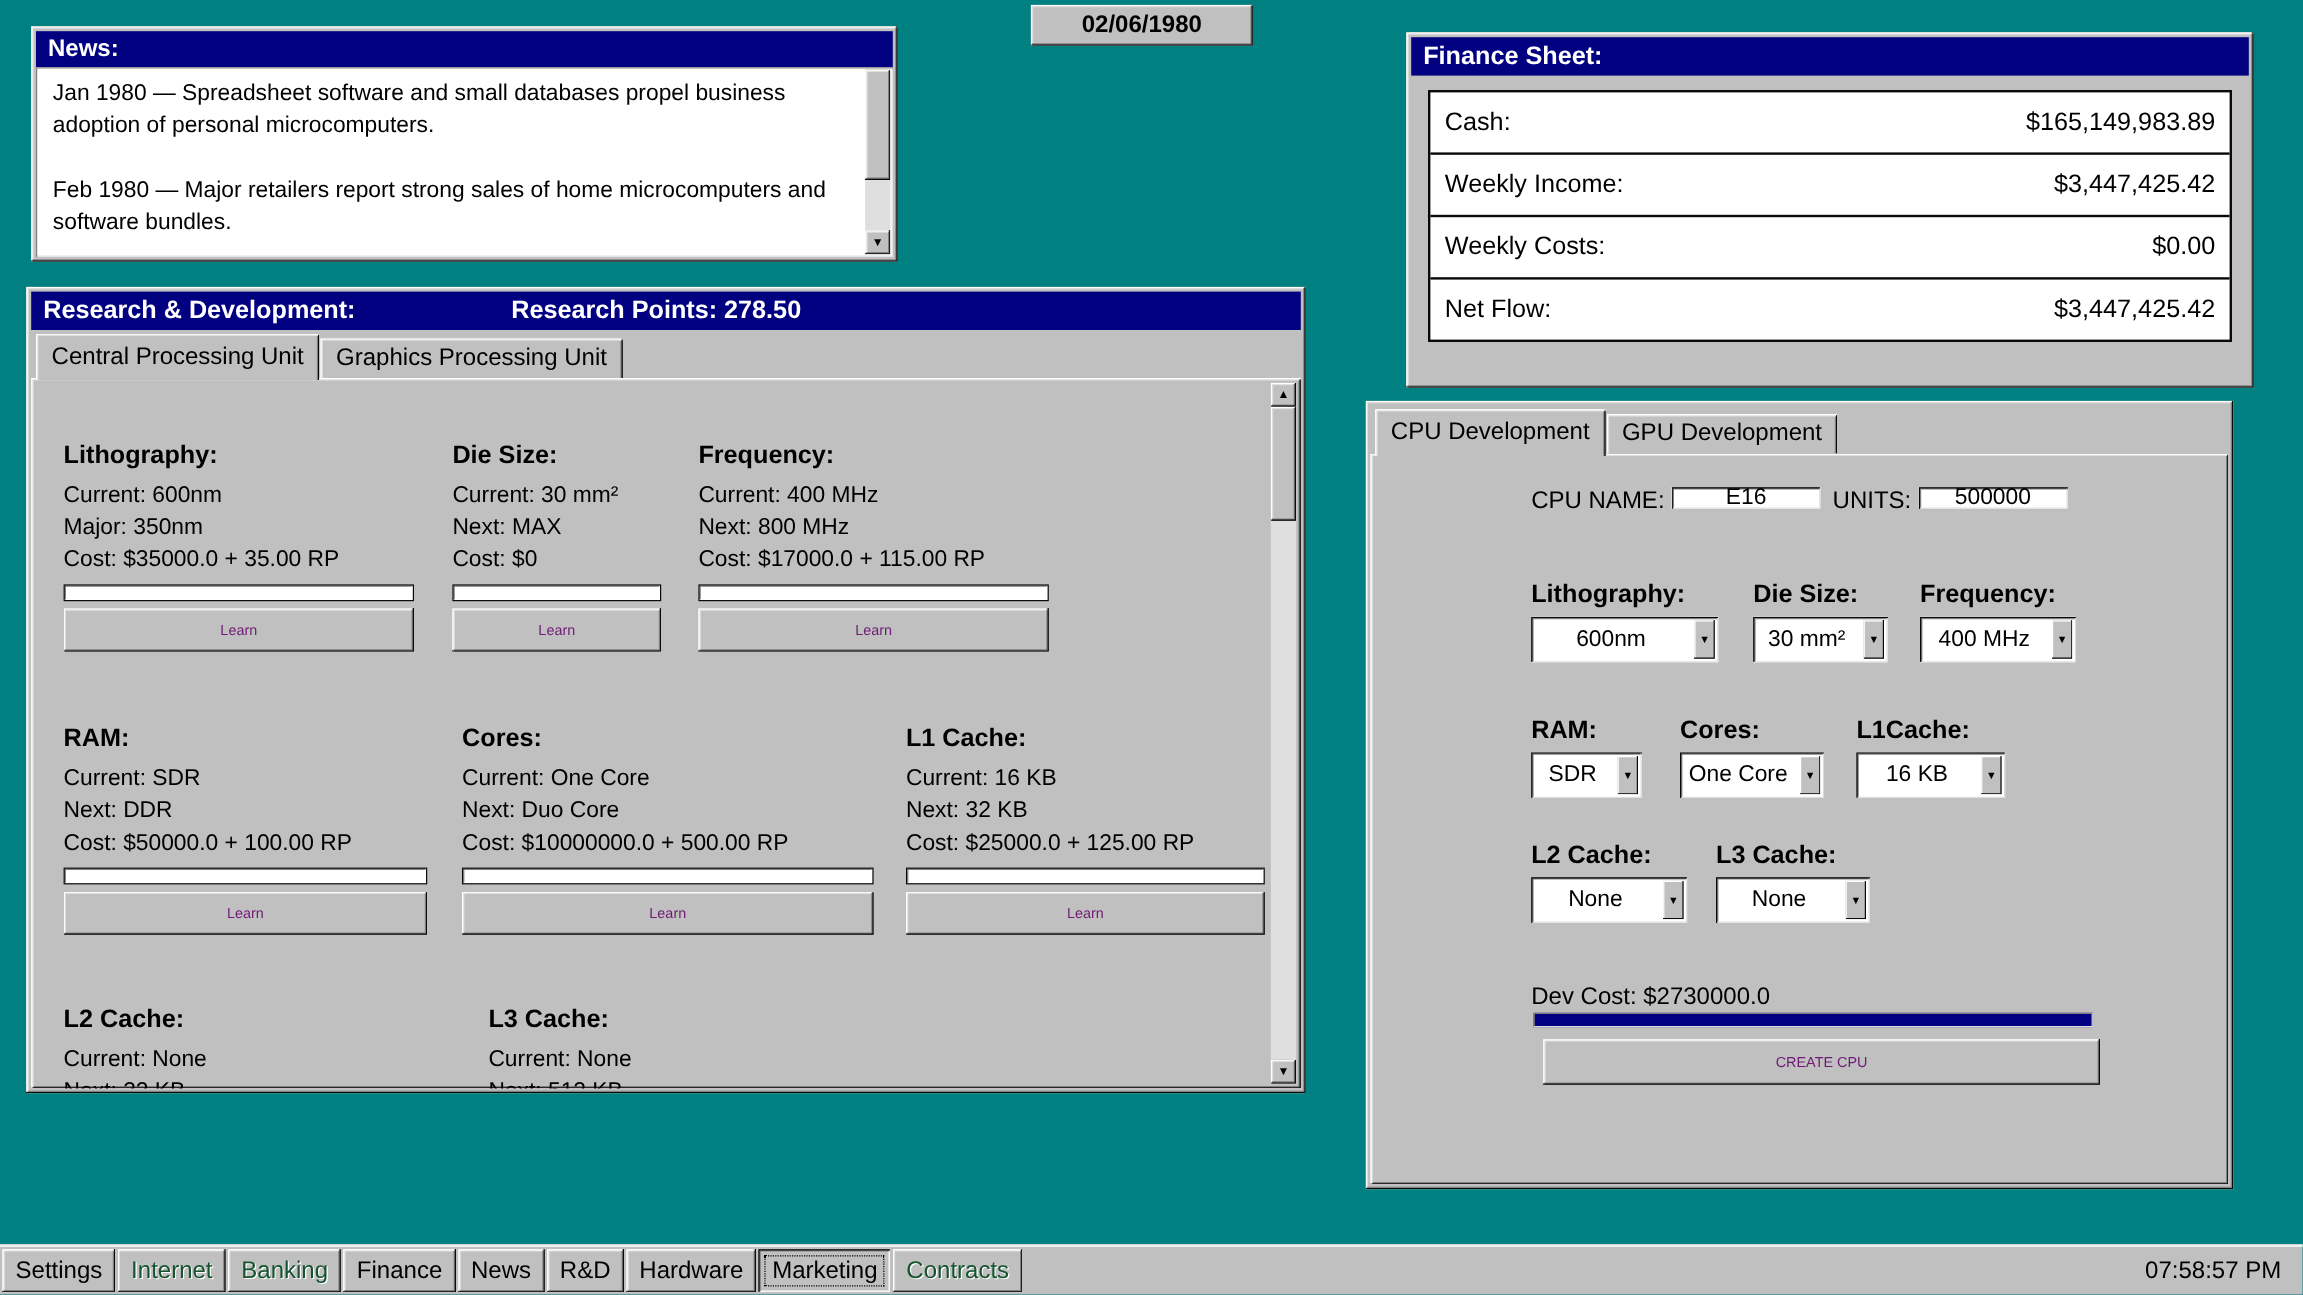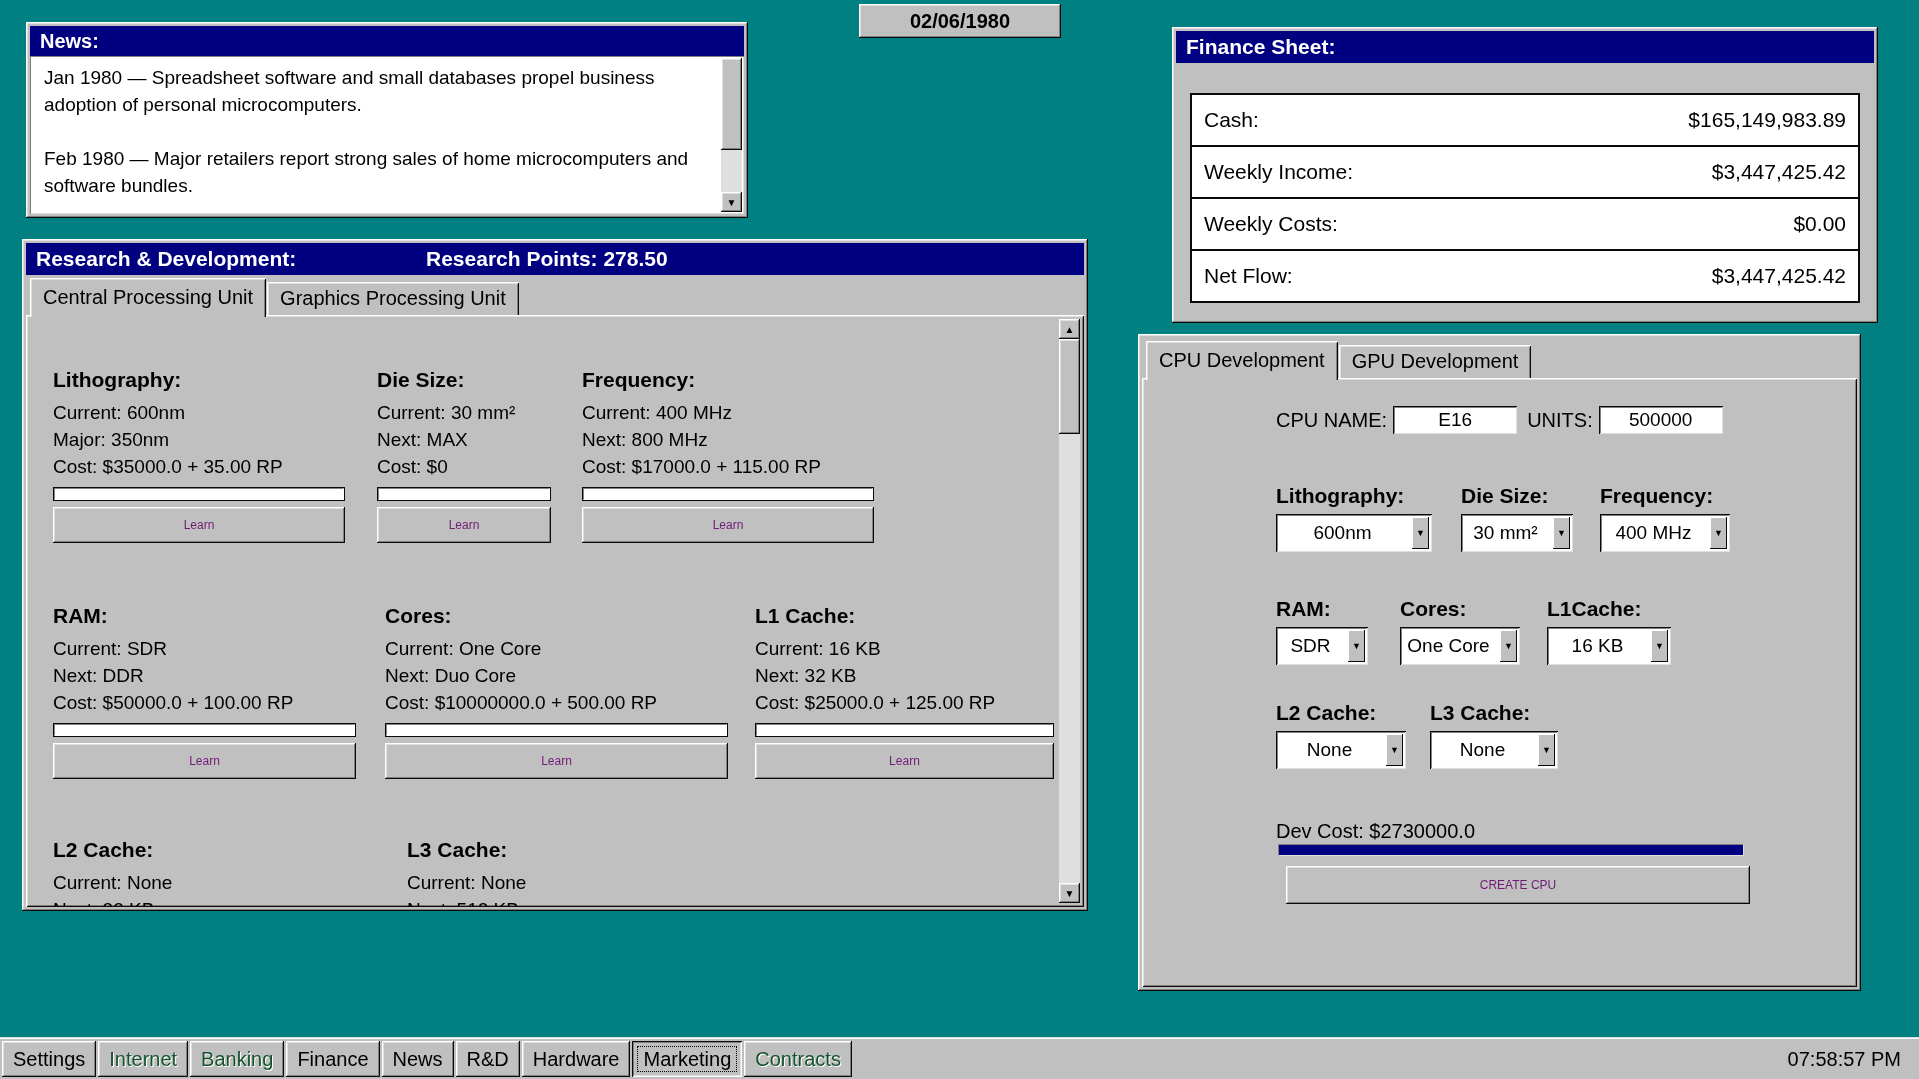--- a/index.html
+++ b/index.html
@@ -44,35 +44,35 @@
                outline:1px solid #0a0a0a;margin:8px 1px 7px 1px;}
   .learn{height:36px;width:100%;}
   
   .hw-group{position:absolute;}
   .hw-label{font-size:21px;font-weight:bold;line-height:26px;margin-bottom:5px;white-space:nowrap;}
   .dd{display:flex;align-items:stretch;background:#fff;height:38px;box-sizing:border-box;
       box-shadow:inset 1px 1px #0a0a0a,inset -1px -1px #dfdfdf,inset 2px 2px #808080;}
   .dd-val{flex:1;display:flex;align-items:center;justify-content:center;font-size:19px;white-space:nowrap;padding:0 3px;}
   .dd-btn{width:17px;margin:3px;background:#c0c0c0;display:flex;align-items:center;justify-content:center;
           font-size:9px;box-shadow:inset -1px -1px #0a0a0a,inset 1px 1px #ffffff;}
-  .tin{height:28px;background:#fff;border:none;box-shadow:inset 1px 1px #0a0a0a,inset -1px -1px #dfdfdf,inset 2px 2px #808080;
+  .tin{height:18px;background:#fff;border:none;box-shadow:inset 1px 1px #0a0a0a,inset -1px -1px #dfdfdf,inset 2px 2px #808080;
        font-family:"Liberation Sans",sans-serif;font-size:19px;text-align:center;box-sizing:border-box;}
   .hw-inline{font-size:20px;align-self:center;white-space:nowrap;}
   
   .taskbar{position:absolute;left:0;right:0;bottom:0;height:42px;background:#c0c0c0;
            box-shadow:inset 0 1px #dfdfdf,inset 0 2px #ffffff;display:flex;align-items:center;padding-top:2px;box-sizing:border-box;}
   .tbtn{height:36px;margin-left:2px;padding:0 11px;font-size:20px;display:flex;align-items:center;justify-content:center;
         background:#c0c0c0;white-space:nowrap;
         box-shadow:inset -1px -1px #0a0a0a,inset 1px 1px #ffffff,inset -2px -2px #808080,inset 2px 2px #dfdfdf;}
   .tbtn.disabled{color:#14532d;text-shadow:1px 1px 0 #ffffff;}
   .tbtn.active{box-shadow:inset 1px 1px #0a0a0a,inset -1px -1px #ffffff,inset 2px 2px #808080,inset -2px -2px #dfdfdf;
                outline:1px dotted #000;outline-offset:-6px;}
   .clock{margin-left:auto;padding-right:18px;font-size:20px;}
   
-  .datebox{position:absolute;left:859px;top:4px;width:202px;height:34px;display:flex;align-items:center;justify-content:center;
+  .datebox{position:absolute;left:859px;top:4px;width:185px;height:34px;display:flex;align-items:center;justify-content:center;
            font-size:20px;font-weight:bold;}
   .devbar{position:absolute;height:10px;background:#000080;border:1px solid;border-color:#808080 #dfdfdf #dfdfdf #808080;}
 </style>
 </head>
 <body>
 
 <div class="screen">
 
   <div class="datebox raised">02/06/1980</div>
 
@@ -86,21 +86,21 @@
         <p>Feb 1980 — Major retailers report strong sales of home microcomputers and software bundles.</p>
       </div>
       <div class="vscroll" style="right:2px;top:2px;bottom:2px;">
         <div class="vthumb" style="height:92px;"></div>
         <div style="flex:1;"></div>
         <div class="sbtn">▼</div>
       </div>
     </div>
   </div>
 
-  <div class="win" style="left:1172px;top:27px;width:706px;height:296px;gap:18px;">
+  <div class="win" style="left:1172px;top:27px;width:706px;height:296px;">
     <div class="titlebar">
       <span>Finance Sheet:</span>
     </div>
     <div class="fin-panel">
       <div class="fin-row">
         <span>Cash:</span>
         <span>$165,149,983.89</span>
       </div>
       <div class="fin-row">
         <span>Weekly Income:</span>

